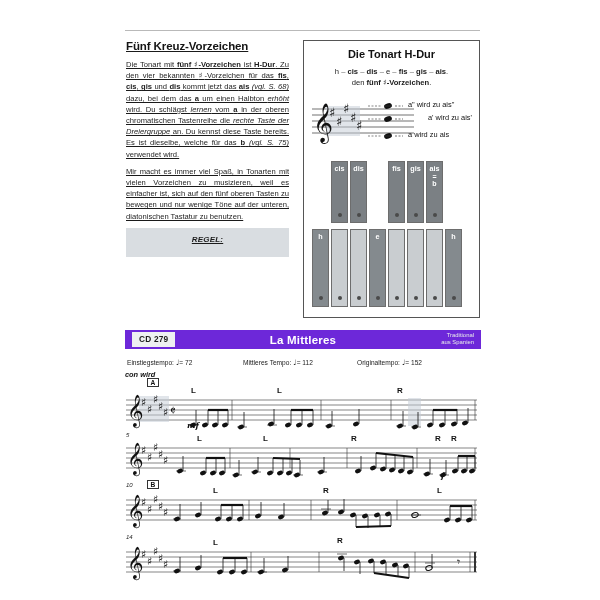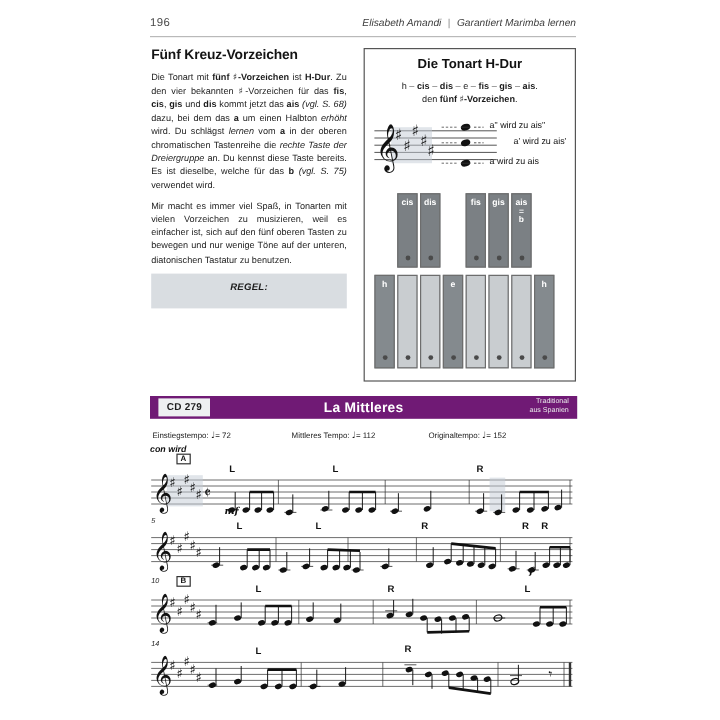--- a/index.html
+++ b/index.html
@@ -21,21 +21,21 @@
   .pg-running{
     position:absolute;right:0;top:0;font-size:8.5px;color:#3c3c3c;
     font-style:italic;white-space:nowrap;
   }
   .pg-running .sep{color:#8a8a8a;font-style:normal;padding:0 3px;}
   .hdr-rule{
     position:absolute;left:125px;top:30px;width:355px;height:1px;background:#b9b9b9;
   }
 
   
-  .lcol{position:absolute;left:126px;top:40px;width:163px;}
+  .lcol{position:absolute;left:126px;top:40px;width:163px;text-decoration:underline;}
   h1.sect-title{
     margin:0 0 7px 0;font-size:11.5px;font-weight:bold;color:#141414;letter-spacing:-.1px;
   }
   .para{
     font-size:7.6px;line-height:11.2px;text-align:justify;color:#1d1d1d;margin:0 0 6px 0;
     hyphens:auto;
   }
   .para b{font-weight:bold;}
   .para i{font-style:italic;}
   .sharp{font-family:"DejaVu Sans",sans-serif;font-weight:bold;}
@@ -87,21 +87,21 @@
     position:absolute;left:50%;transform:translateX(-50%);
     width:4px;height:4px;border-radius:50%;background:#4a4a4a;
   }
   .bar.dark{background:#7b8084;}
   .bar.light{background:#c9cdd0;}
   .bar.mid{background:#848a8e;}
 
   
   .piece{position:absolute;left:125px;top:330px;width:356px;}
   .piece-bar{
-    position:relative;height:19px;background:#701a75;
+    position:relative;height:19px;background:#6d28d9;
     display:flex;align-items:center;
   }
   .cd-badge{
     margin-left:7px;background:#eef0f1;color:#1d1d1d;font-size:8.3px;font-weight:bold;
     padding:2px 7px 2.5px 7px;letter-spacing:.2px;
   }
   .piece-title{
     position:absolute;left:0;right:0;text-align:center;color:#fff;
     font-size:11.5px;font-weight:bold;letter-spacing:.2px;
   }
@@ -126,28 +126,20 @@
   .measnum{position:absolute;font-size:6px;font-style:italic;color:#222;}
   .hand{position:absolute;font-size:8px;font-weight:bold;color:#111;}
   .dyn{position:absolute;font-size:8px;font-style:italic;font-weight:bold;
        font-family:"DejaVu Serif",serif;color:#111;}
 </style>
 </head>
 <body>
 
 <div class="page">
 
-  <div class="pg-header">
-    <span class="pg-num">196</span>
-    <span class="pg-running">
-      <span>Elisabeth Amandi</span>
-      <span class="sep">|</span>
-      <span>Garantiert Marimba lernen</span>
-    </span>
-  </div>
   <div class="hdr-rule"></div>
 
   <div class="lcol">
     <h1 class="sect-title">Fünf Kreuz-Vorzeichen</h1>
 
     <p class="para">
       Die Tonart mit <b>fünf <span class="sharp">♯</span></b><b>-Vorzeichen</b> ist <b>H-Dur</b>.
       Zu den vier bekannten <span class="sharp">♯</span>-Vorzeichen für das
       <b>fis</b>, <b>cis</b>, <b>gis</b> und <b>dis</b> kommt jetzt das <b>ais</b> <i>(vgl. S. 68)</i>
       dazu, bei dem das <b>a</b> um einen Halbton <i>erhöht</i> wird. Du schlägst <i>lernen</i> vom <b>a</b> in

